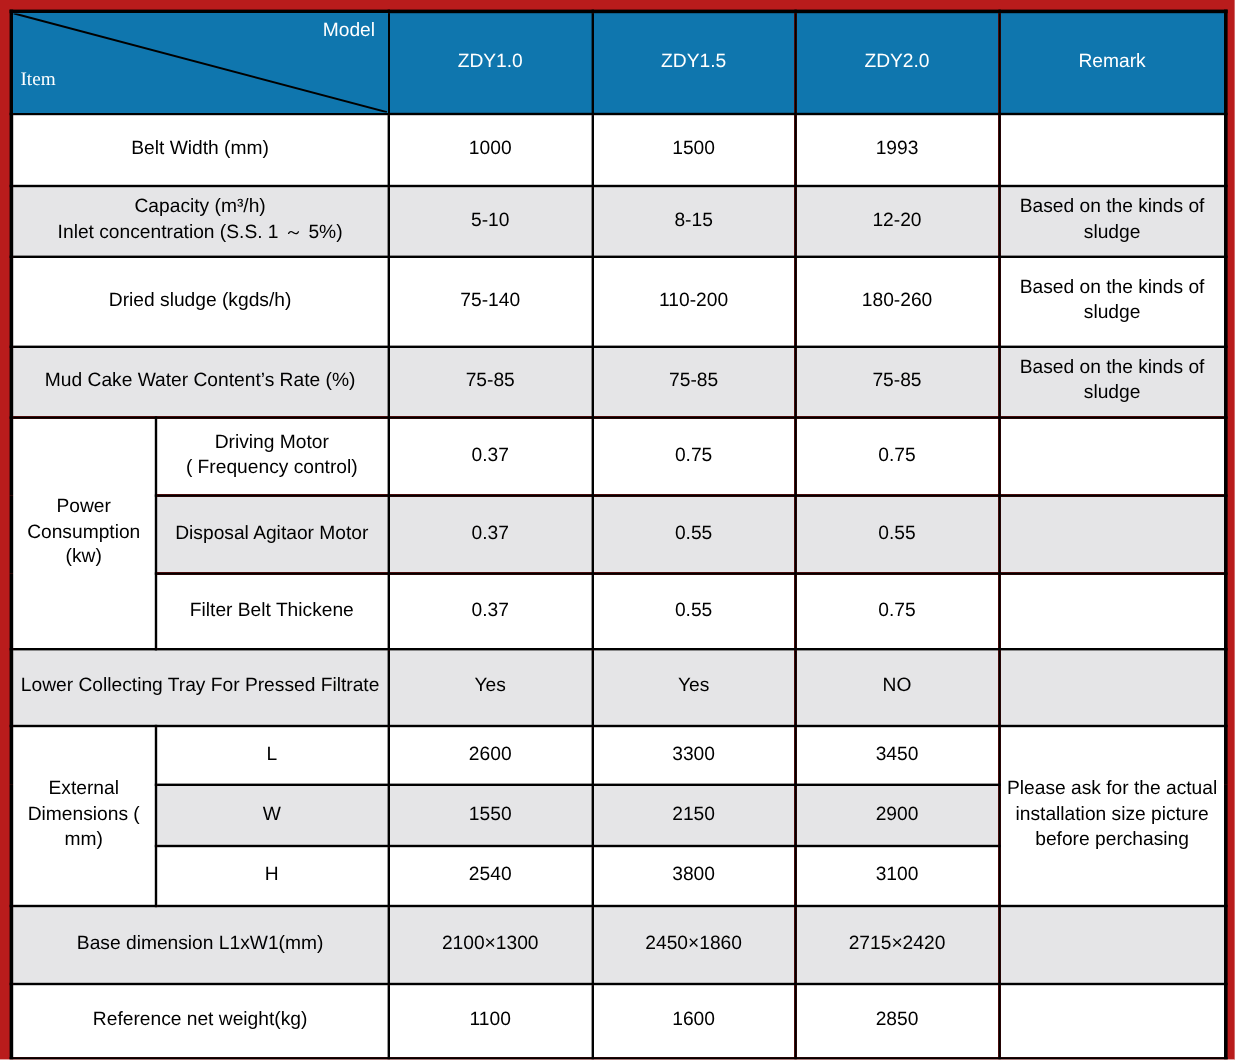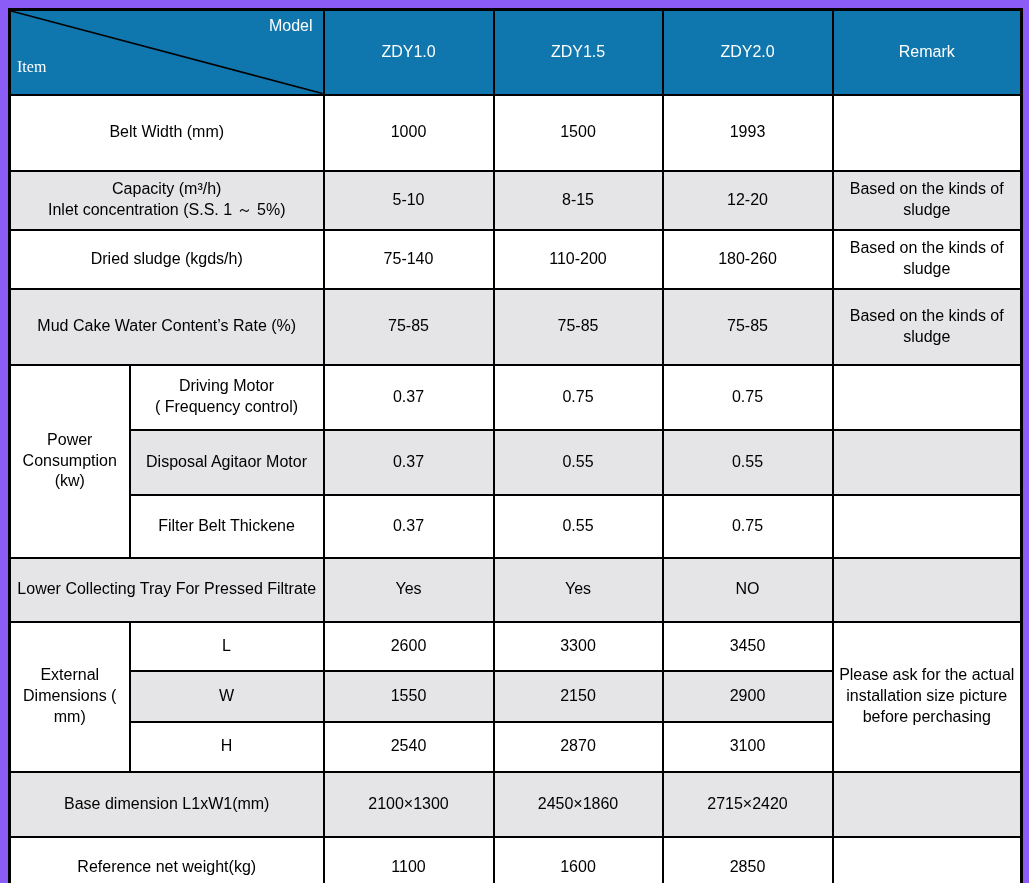--- a/index.html
+++ b/index.html
@@ -5,21 +5,21 @@
   html, body {
     margin: 0;
     padding: 0;
     background: #ffffff;
     font-family: "Liberation Sans", sans-serif;
   }
   .page {
     position: relative;
     width: 1029px;
     height: 883px;
-    background: #8b5cf6;
+    background: #b91c1c;
     overflow: hidden;
   }
   table.spec {
     position: absolute;
     left: 8px;
     top: 8px;
     width: 1012px;
     border-collapse: collapse;
     table-layout: fixed;
     border: 3px solid #000000;
@@ -90,43 +90,43 @@
           <span class="corner-model">Model</span>
           <span class="corner-item">Item</span>
         </th>
         <th>ZDY1.0</th>
         <th>ZDY1.5</th>
         <th>ZDY2.0</th>
         <th>Remark</th>
       </tr>
     </thead>
     <tbody>
-      <tr class="white" style="height:76px">
+      <tr class="white" style="height:60px">
         <td colspan="2" class="pre">Belt Width  (mm)</td>
         <td>1000</td>
         <td>1500</td>
         <td>1993</td>
         <td></td>
       </tr>
       <tr class="gray" style="height:59px">
         <td colspan="2" class="pre">Capacity (m³/h)
 Inlet concentration (S.S. 1 ～ 5%)</td>
         <td>5-10</td>
         <td>8-15</td>
         <td>12-20</td>
         <td>Based on the kinds of sludge</td>
       </tr>
-      <tr class="white" style="height:59px">
+      <tr class="white" style="height:75px">
         <td colspan="2">Dried sludge (kgds/h)</td>
         <td>75-140</td>
         <td>110-200</td>
         <td>180-260</td>
         <td>Based on the kinds of sludge</td>
       </tr>
-      <tr class="gray" style="height:76px">
+      <tr class="gray" style="height:59px">
         <td colspan="2">Mud Cake Water Content’s Rate (%)</td>
         <td>75-85</td>
         <td>75-85</td>
         <td>75-85</td>
         <td>Based on the kinds of sludge</td>
       </tr>
       <tr class="white" style="height:65px">
         <td rowspan="3" class="span-cell">Power Consumption (kw)</td>
         <td class="pre">Driving Motor
 ( Frequency control)</td>
@@ -166,21 +166,21 @@
       </tr>
       <tr class="gray" style="height:51px">
         <td>W</td>
         <td>1550</td>
         <td>2150</td>
         <td>2900</td>
       </tr>
       <tr class="white" style="height:50px">
         <td>H</td>
         <td>2540</td>
-        <td>2870</td>
+        <td>3800</td>
         <td>3100</td>
       </tr>
       <tr class="gray" style="height:65px">
         <td colspan="2">Base dimension L1xW1(mm)</td>
         <td>2100×1300</td>
         <td>2450×1860</td>
         <td>2715×2420</td>
         <td></td>
       </tr>
       <tr class="white" style="height:63px">

